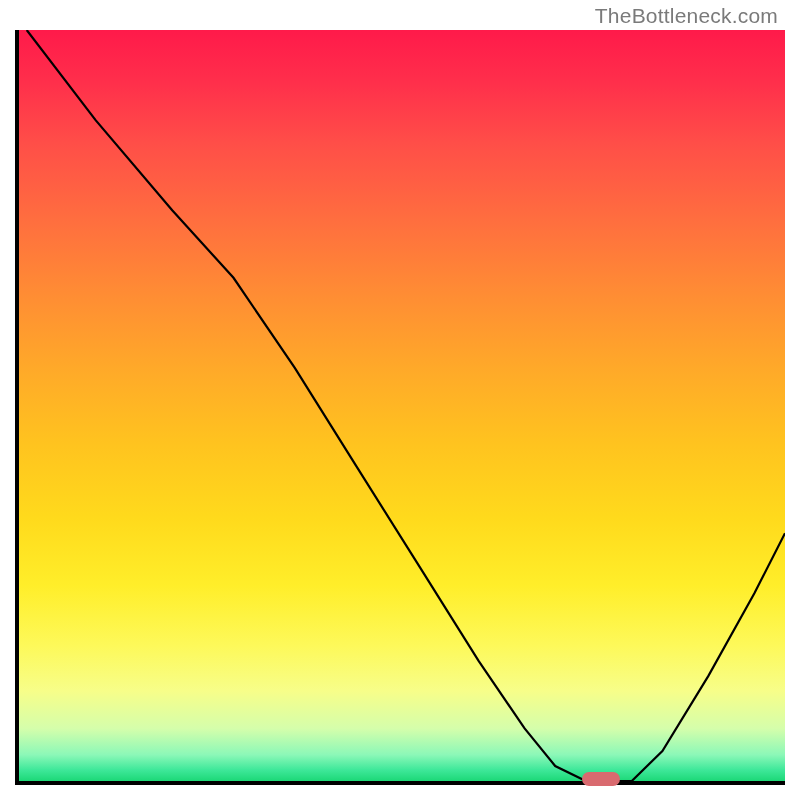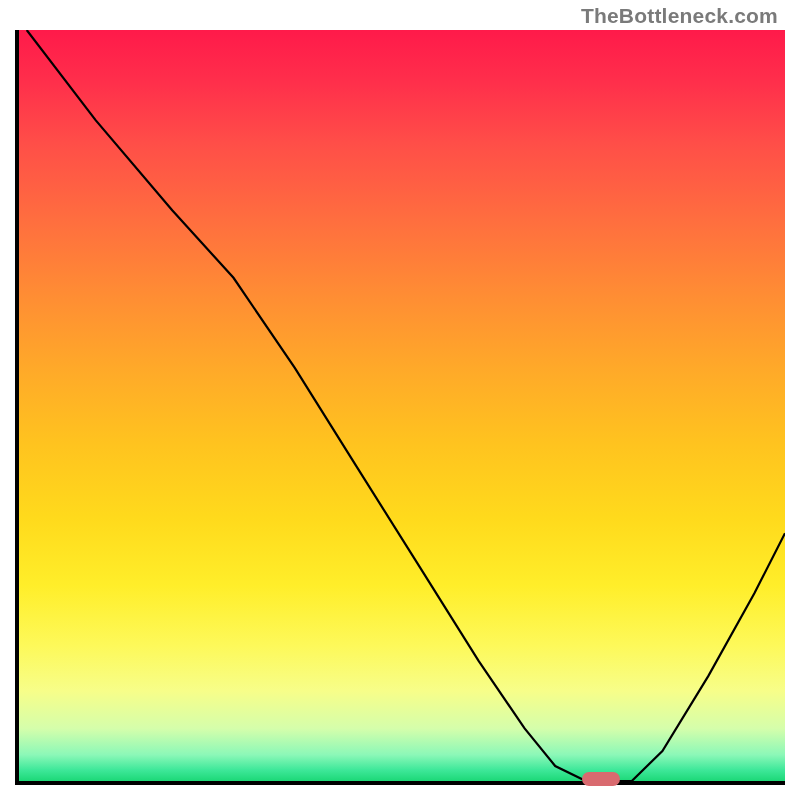--- a/index.html
+++ b/index.html
@@ -10,21 +10,21 @@
     font-family: Arial, sans-serif;
     position: relative;
     overflow: hidden;
   }
   .watermark {
     position: absolute;
     top: 4px;
     right: 22px;
     color: #7a7a7a;
     font-size: 21px;
-    font-weight: 700;
+    font-weight: 400;
     letter-spacing: 0.2px;
     z-index: 10;
   }
   .plot-frame {
     position: absolute;
     left: 15px;
     top: 30px;
     width: 770px;
     height: 755px;
     border-left: 4px solid #000;

